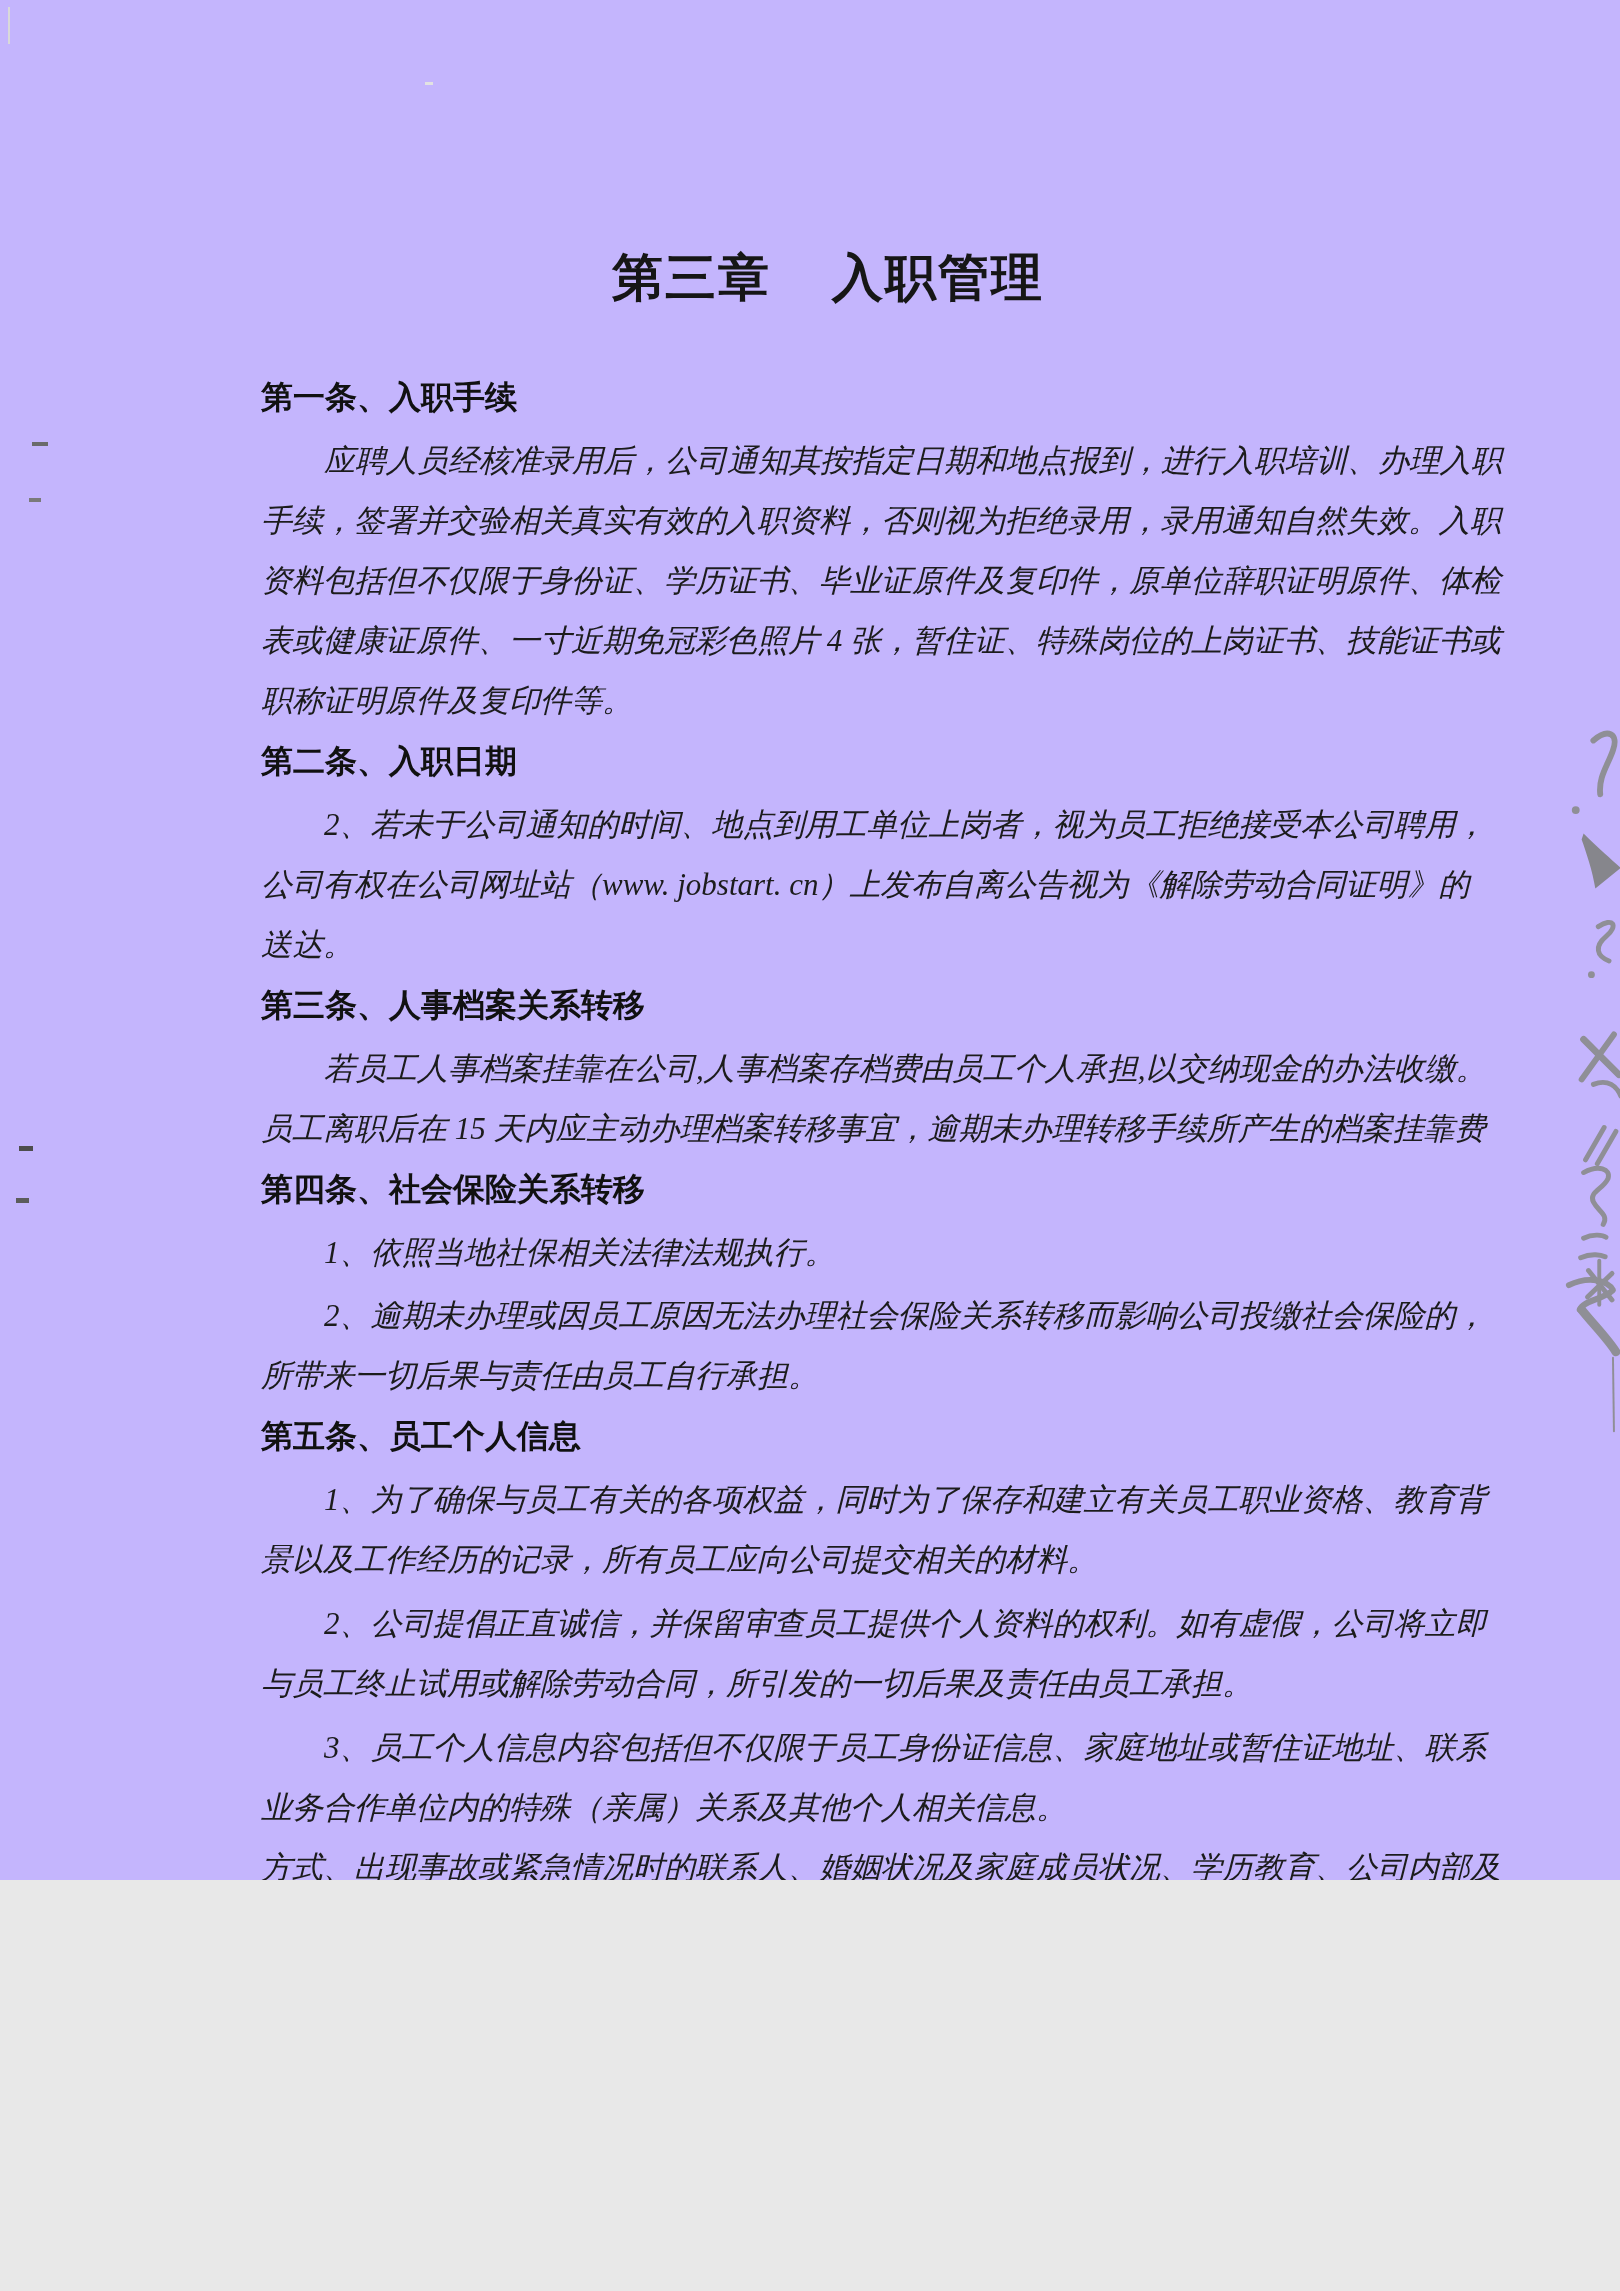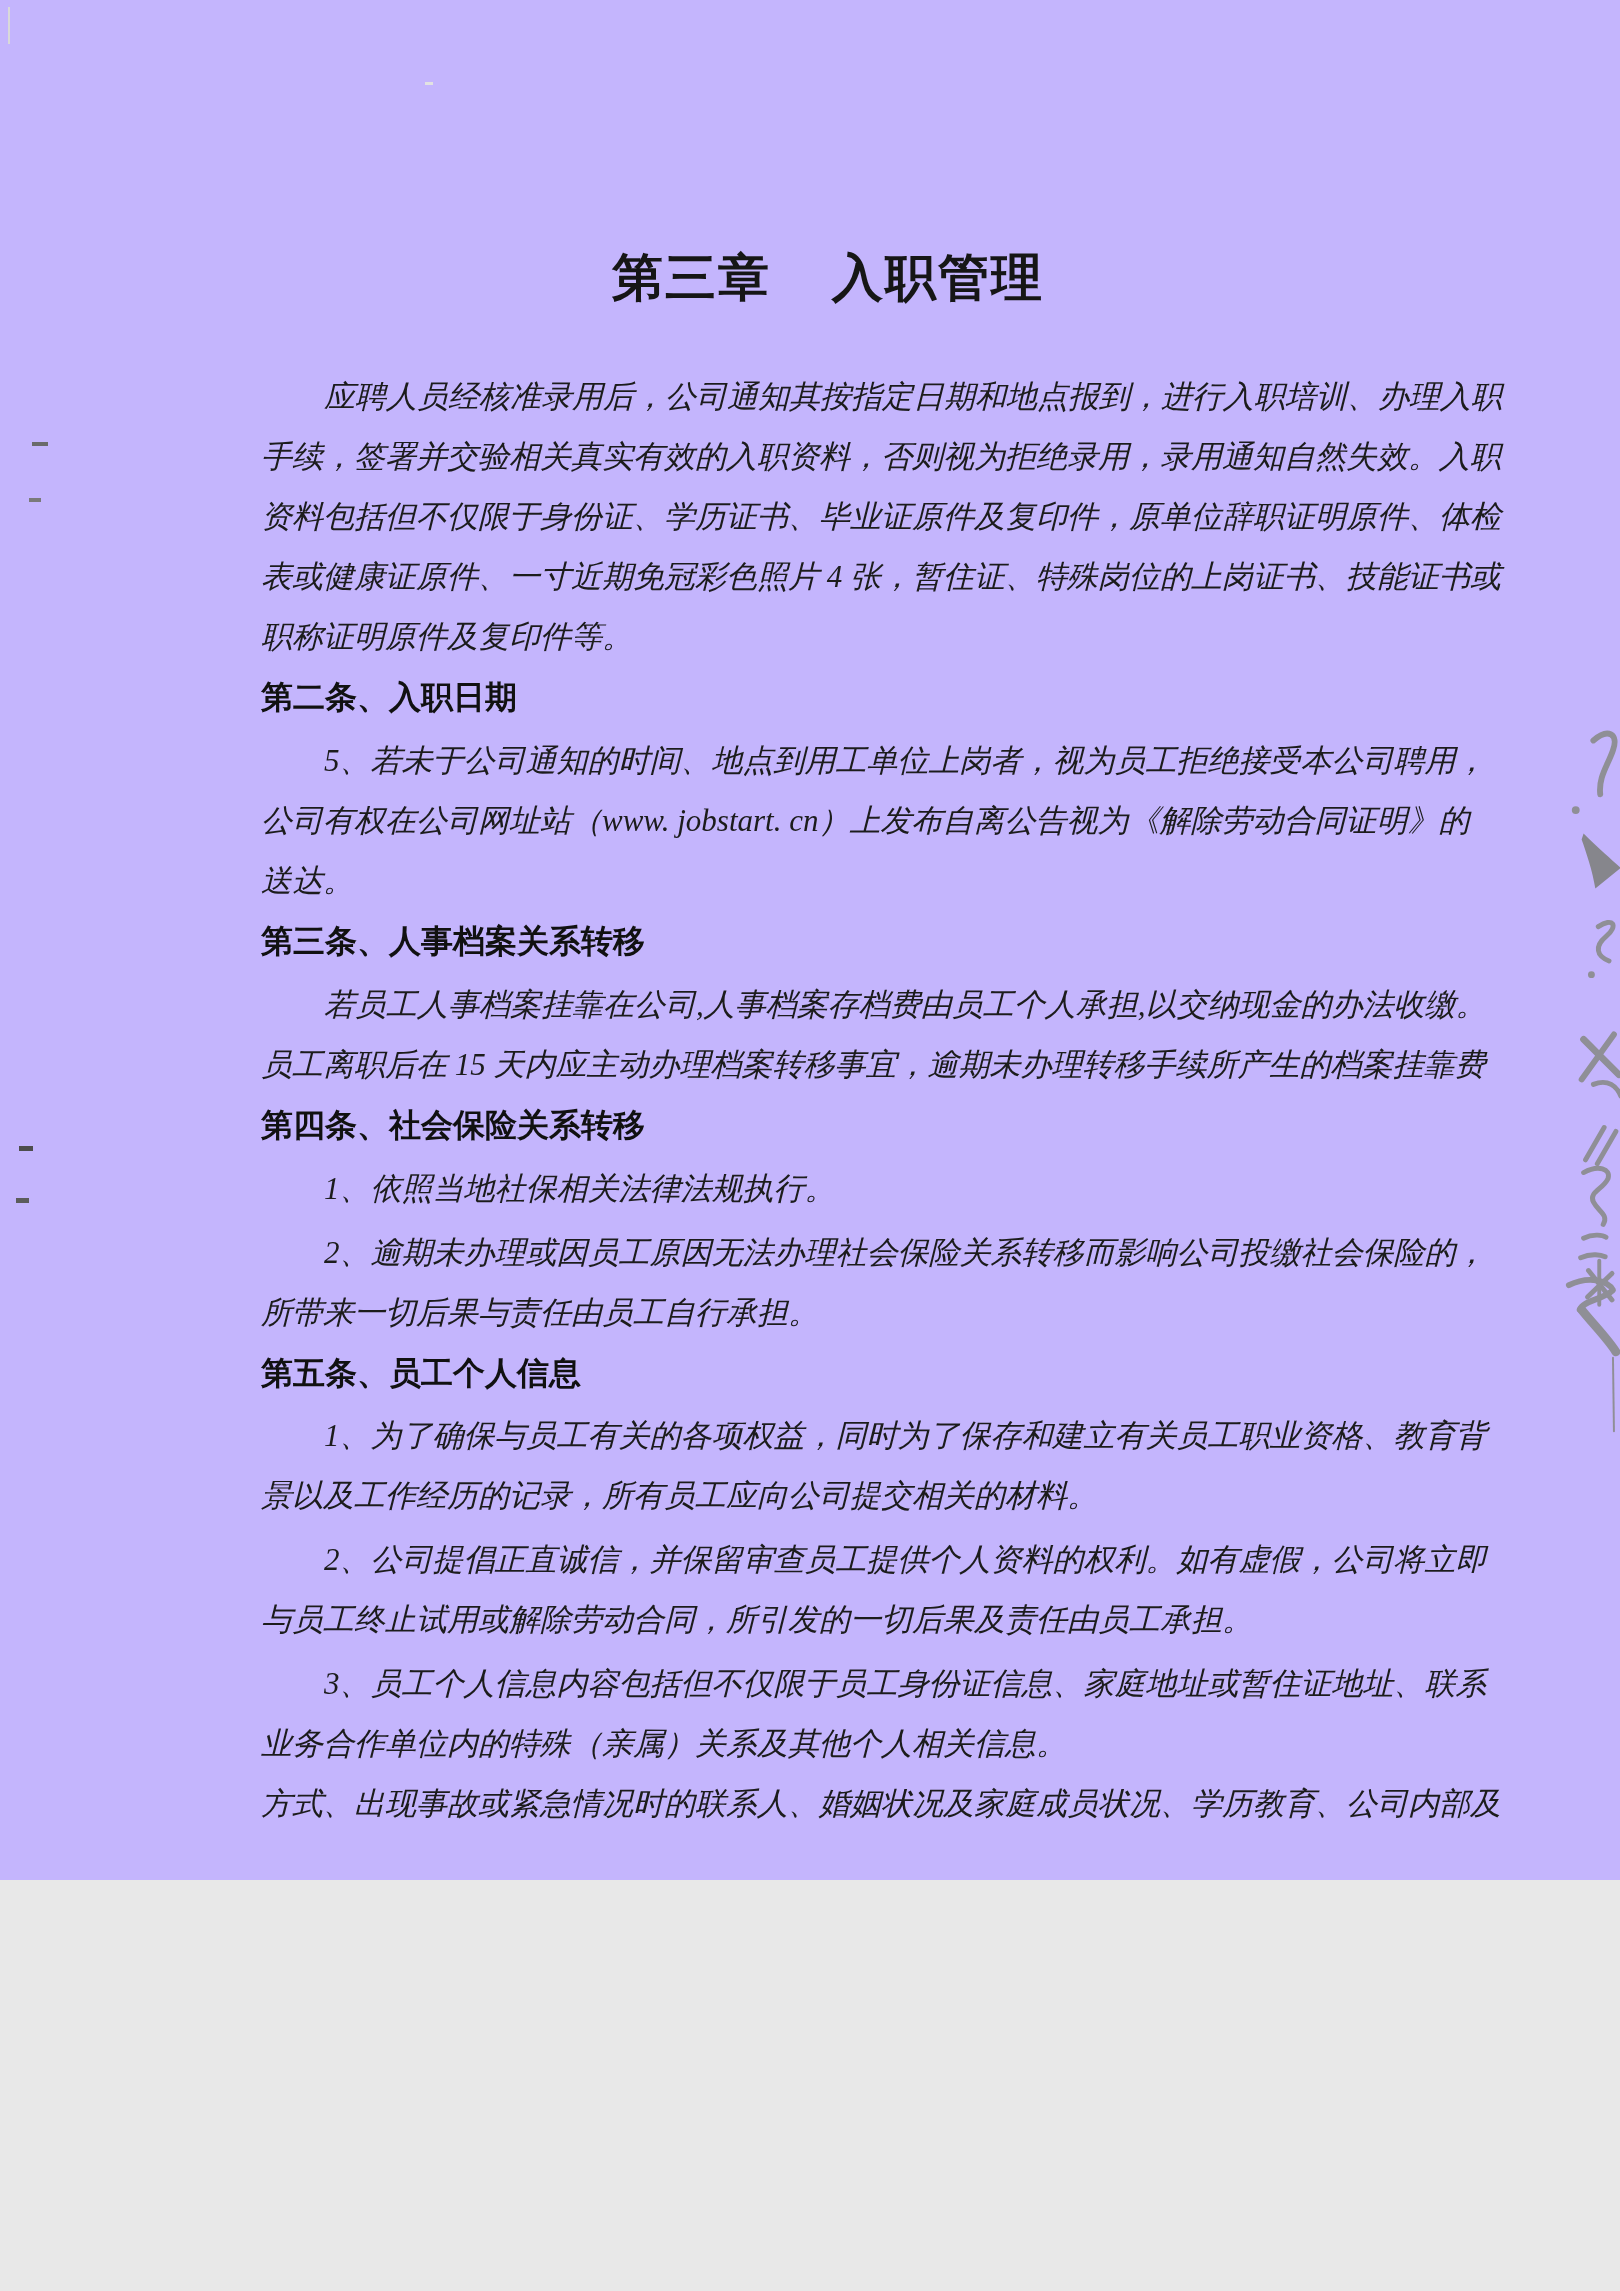--- a/index.html
+++ b/index.html
@@ -41,30 +41,31 @@
 </head>
 <body>
 
 <div id="page">
 
   <div id="content">
     <div id="chapter-title">
       <span>第三章</span><span class="title-gap"></span><span>入职管理</span>
     </div>
     <div id="doc-blocks">
+        <div class="heading">第一条、入职手续</div>
         <div class="para">
           <div class="line indent">应聘人员经核准录用后，公司通知其按指定日期和地点报到，进行入职培训、办理入职</div>
           <div class="line">手续，签署并交验相关真实有效的入职资料，否则视为拒绝录用，录用通知自然失效。入职</div>
           <div class="line">资料包括但不仅限于身份证、学历证书、毕业证原件及复印件，原单位辞职证明原件、体检</div>
           <div class="line">表或健康证原件、一寸近期免冠彩色照片 4 张，暂住证、特殊岗位的上岗证书、技能证书或</div>
           <div class="line">职称证明原件及复印件等。</div>
         </div>
         <div class="heading">第二条、入职日期</div>
         <div class="para">
-          <div class="line indent">5、若未于公司通知的时间、地点到用工单位上岗者，视为员工拒绝接受本公司聘用，</div>
+          <div class="line indent">2、若未于公司通知的时间、地点到用工单位上岗者，视为员工拒绝接受本公司聘用，</div>
           <div class="line">公司有权在公司网址站（www. jobstart. cn）上发布自离公告视为《解除劳动合同证明》的</div>
           <div class="line">送达。</div>
         </div>
         <div class="heading">第三条、人事档案关系转移</div>
         <div class="para">
           <div class="line indent">若员工人事档案挂靠在公司,人事档案存档费由员工个人承担,以交纳现金的办法收缴。</div>
           <div class="line">员工离职后在 15 天内应主动办理档案转移事宜，逾期未办理转移手续所产生的档案挂靠费</div>
         </div>
         <div class="heading">第四条、社会保险关系转移</div>
         <div class="para">

